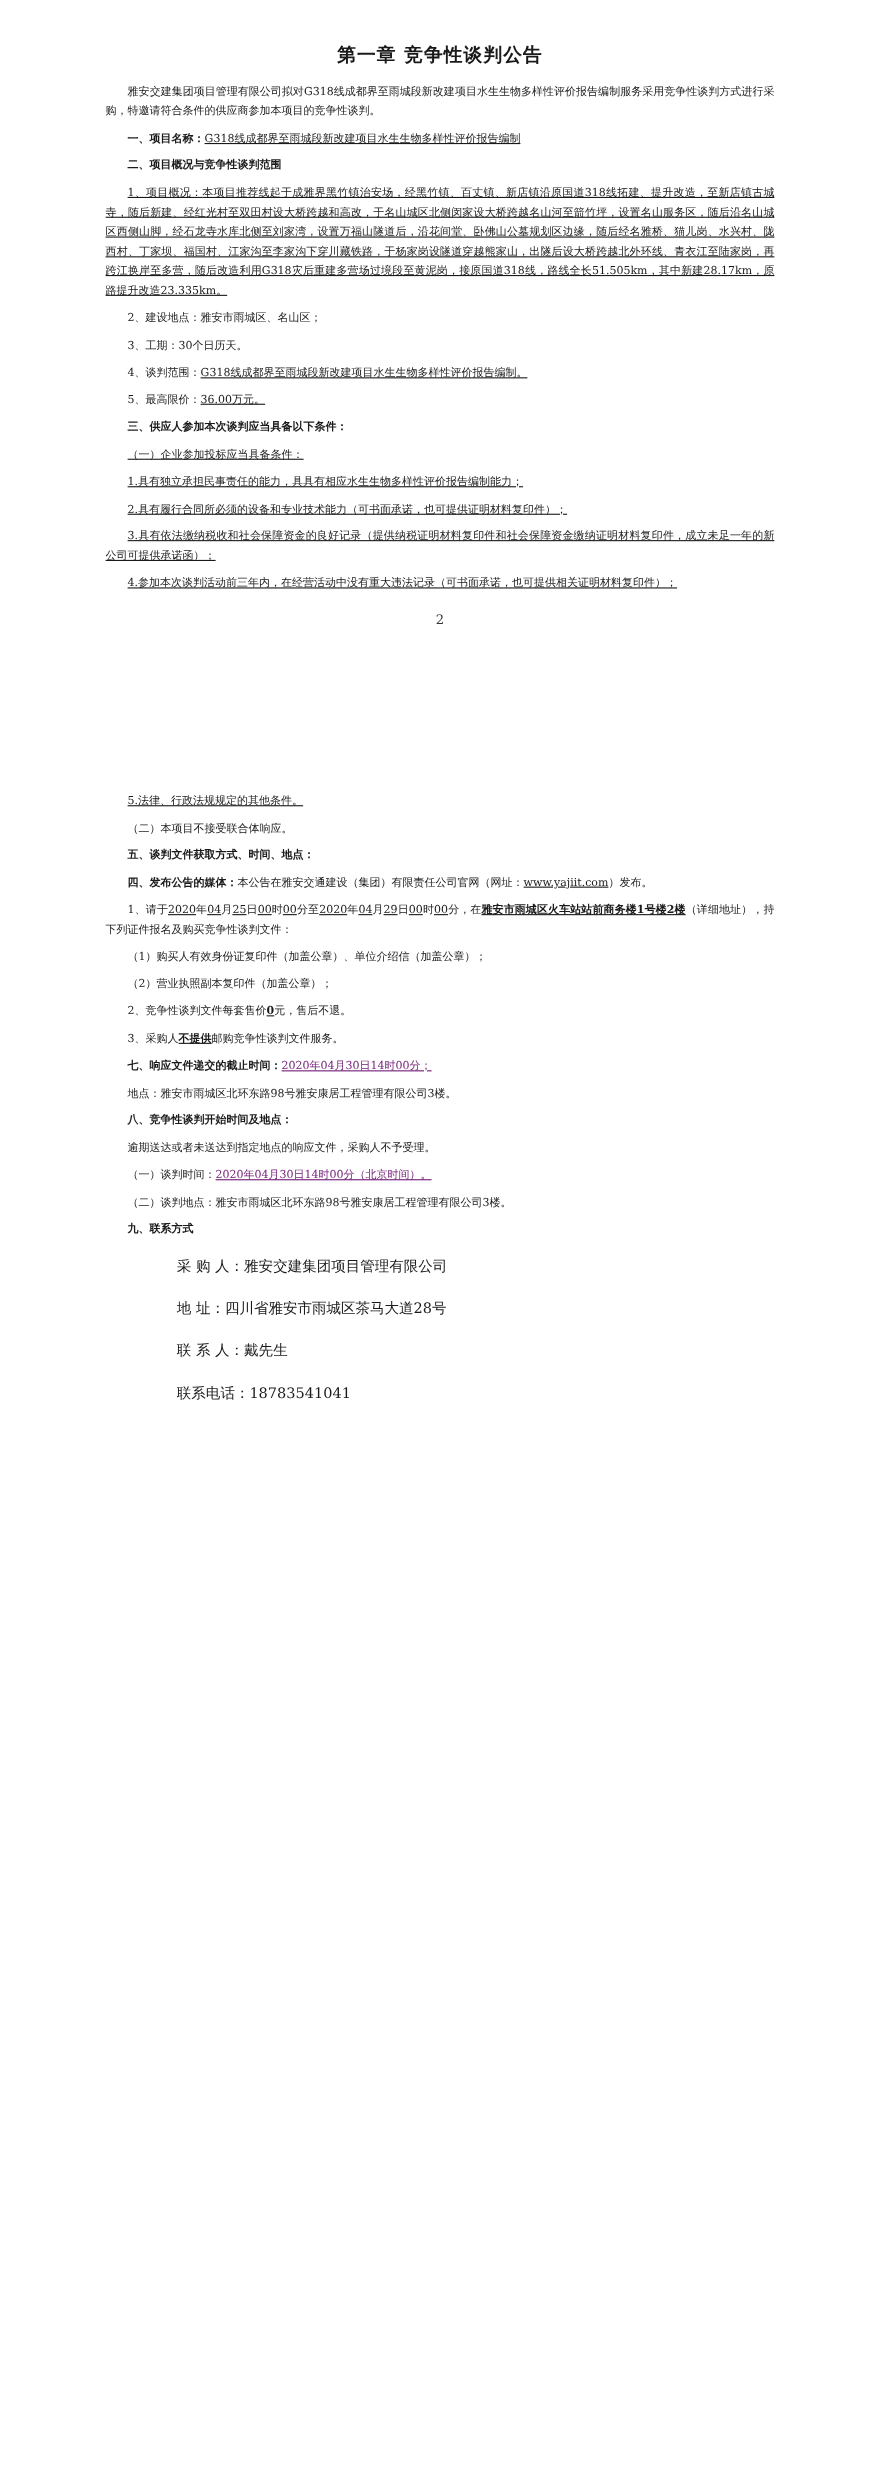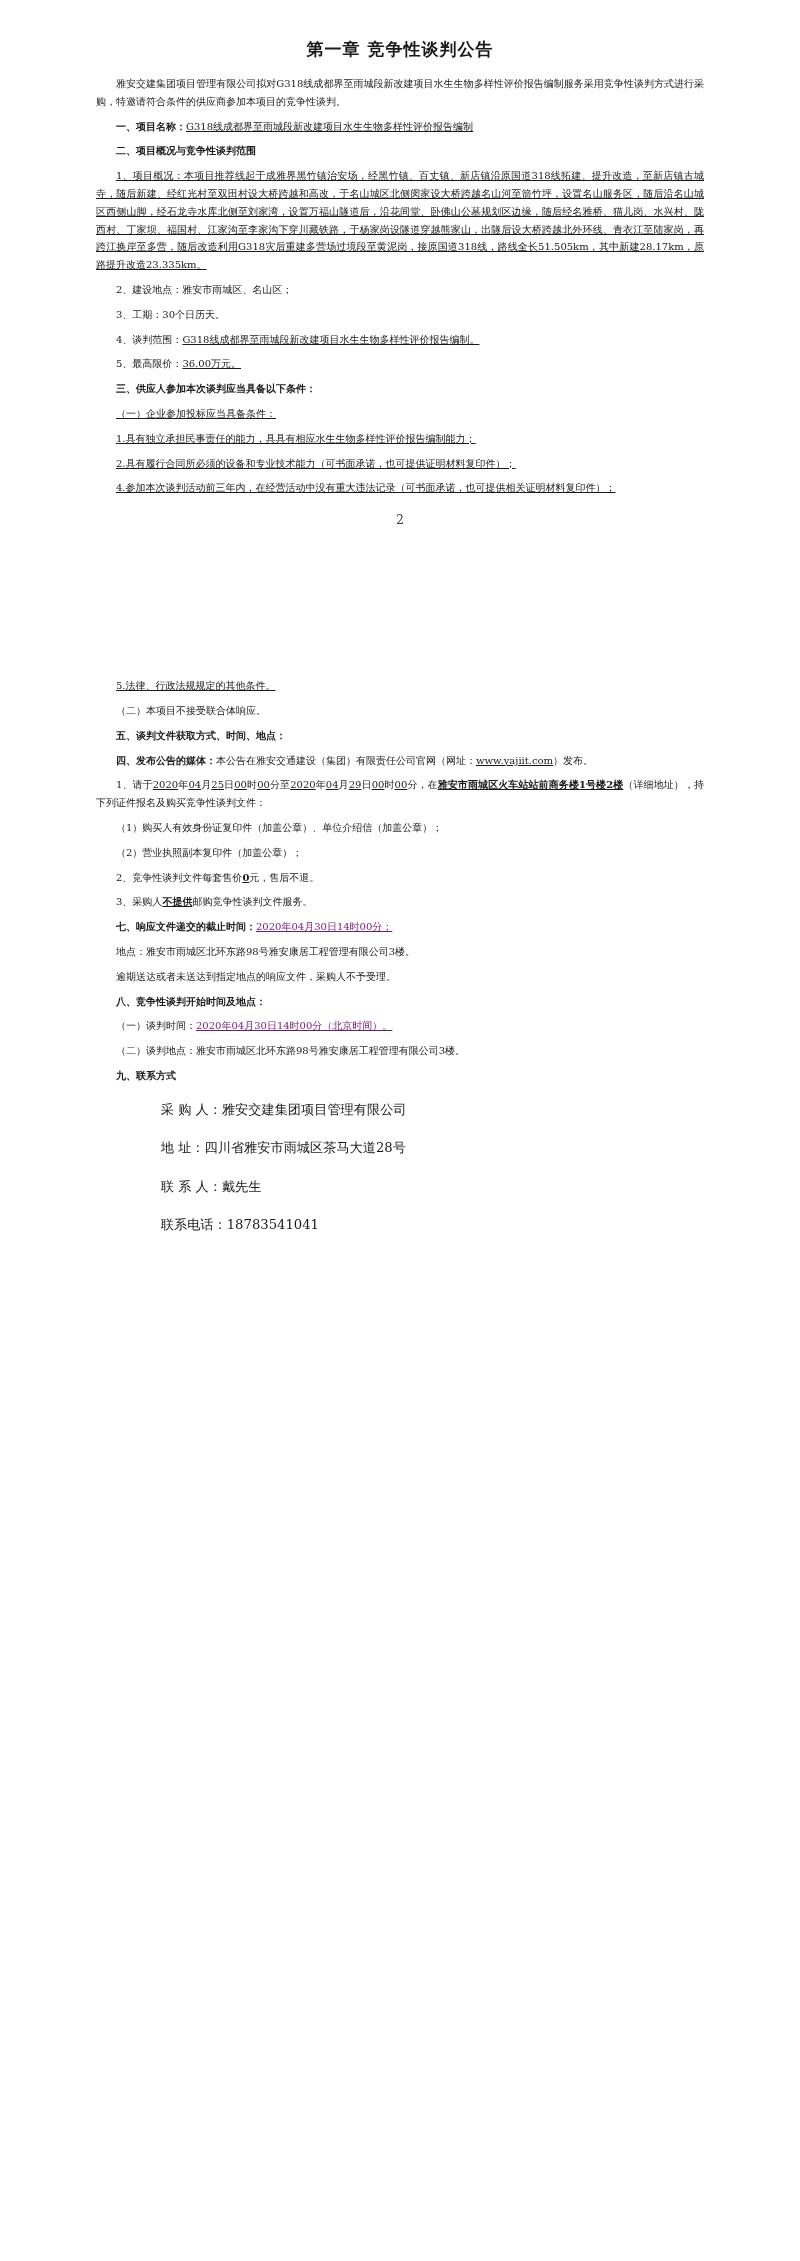--- a/index.html
+++ b/index.html
@@ -167,20 +167,23 @@
     </p>
 
     <p class="indent2">
       <span class="u">1.具有独立承担民事责任的能力，具具有相应水生生物多样性评价报告编制能力；</span>
     </p>
 
     <p class="indent2">
       <span class="u">2.具有履行合同所必须的设备和专业技术能力（可书面承诺，也可提供证明材料复印件）；</span>
     </p>
 
+    <p class="indent2">
+      <span class="u">3.具有依法缴纳税收和社会保障资金的良好记录（提供纳税证明材料复印件和社会保障资金缴纳证明材料复印件，成立未足一年的新公司可提供承诺函）；</span>
+    </p>
 
     <p class="indent2">
       <span class="u">4.参加本次谈判活动前三年内，在经营活动中没有重大违法记录（可书面承诺，也可提供相关证明材料复印件）；</span>
     </p>
 
     <div class="pagenum">2</div>
 
     <div class="spacer-break"></div>
 
     <p class="indent2">
@@ -208,23 +211,23 @@
 
     <p class="indent2">
       <span>3、采购人</span><span class="bold u">不提供</span><span>邮购竞争性谈判文件服务。</span>
     </p>
 
     <p class="indent2">
       <span class="bold">七、响应文件递交的截止时间：</span><span class="red u">2020年04月30日14时00分；</span>
     </p>
 
     <p class="indent2">地点：雅安市雨城区北环东路98号雅安康居工程管理有限公司3楼。</p>
+    <p class="indent2 bold">八、竞争性谈判开始时间及地点：</p>
+
     <p class="indent2">逾期送达或者未送达到指定地点的响应文件，采购人不予受理。</p>
-
-    <p class="indent2 bold">八、竞争性谈判开始时间及地点：</p>
 
     <p class="indent2">
       <span>（一）谈判时间：</span><span class="red u">2020年04月30日14时00分（北京时间）。</span>
     </p>
 
     <p class="indent2">（二）谈判地点：雅安市雨城区北环东路98号雅安康居工程管理有限公司3楼。</p>
 
     <p class="indent2 bold">九、联系方式</p>
 
     <p class="contact-line">

